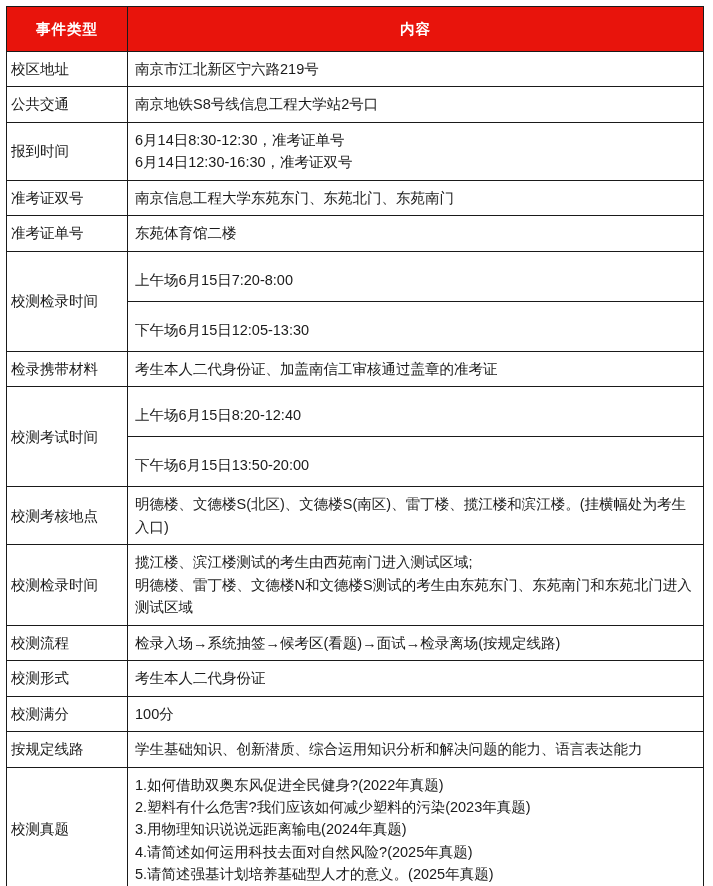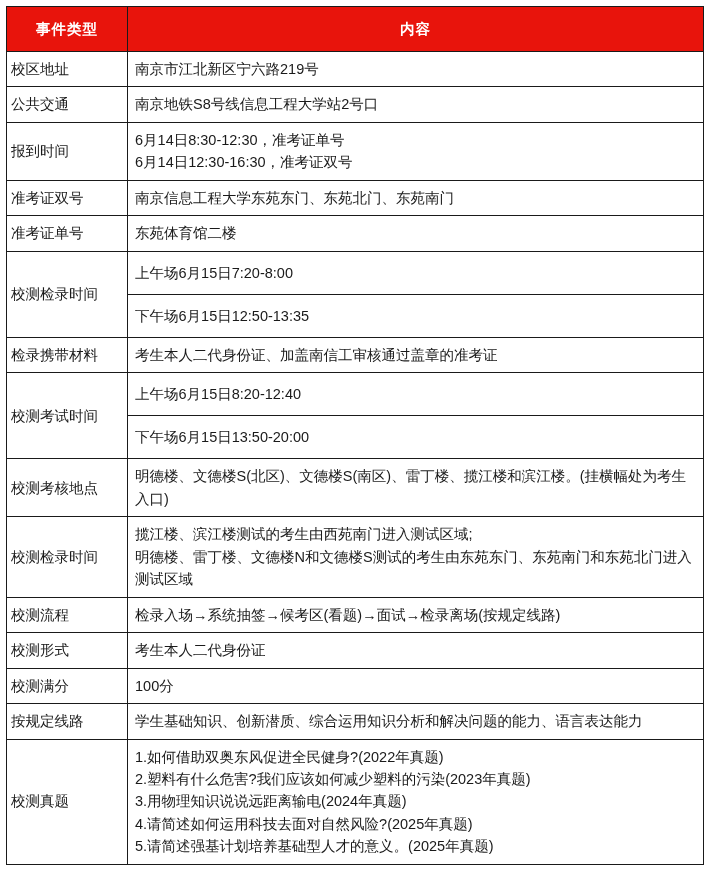--- a/index.html
+++ b/index.html
@@ -55,21 +55,21 @@
     white-space: nowrap;
   }
 
   td.content-cell {
     text-align: left;
     padding: 6px 4px 6px 7px;
   }
 
   td.sub-cell {
     text-align: left;
-    padding: 7px 4px 7px 7px;
+    padding: 14px 4px 7px 7px;
     height: 28px;
   }
 
   .multiline-block {
     display: block;
   }
   .multiline-block .line {
     display: block;
     white-space: normal;
   }
@@ -129,21 +129,21 @@
             <span class="multiline-block">
               <span class="line">东苑体育馆二楼</span>
             </span>
           </td>
         </tr>
         <tr>
           <td class="type-cell" rowspan="2">校测检录时间</td>
           <td class="sub-cell">上午场6月15日7:20-8:00</td>
         </tr>
         <tr>
-          <td class="sub-cell">下午场6月15日12:50-13:35</td>
+          <td class="sub-cell">下午场6月15日12:05-13:30</td>
         </tr>
         <tr>
           <td class="type-cell">检录携带材料</td>
           <td class="content-cell">
             <span class="multiline-block">
               <span class="line">考生本人二代身份证、加盖南信工审核通过盖章的准考证</span>
             </span>
           </td>
         </tr>
         <tr>

